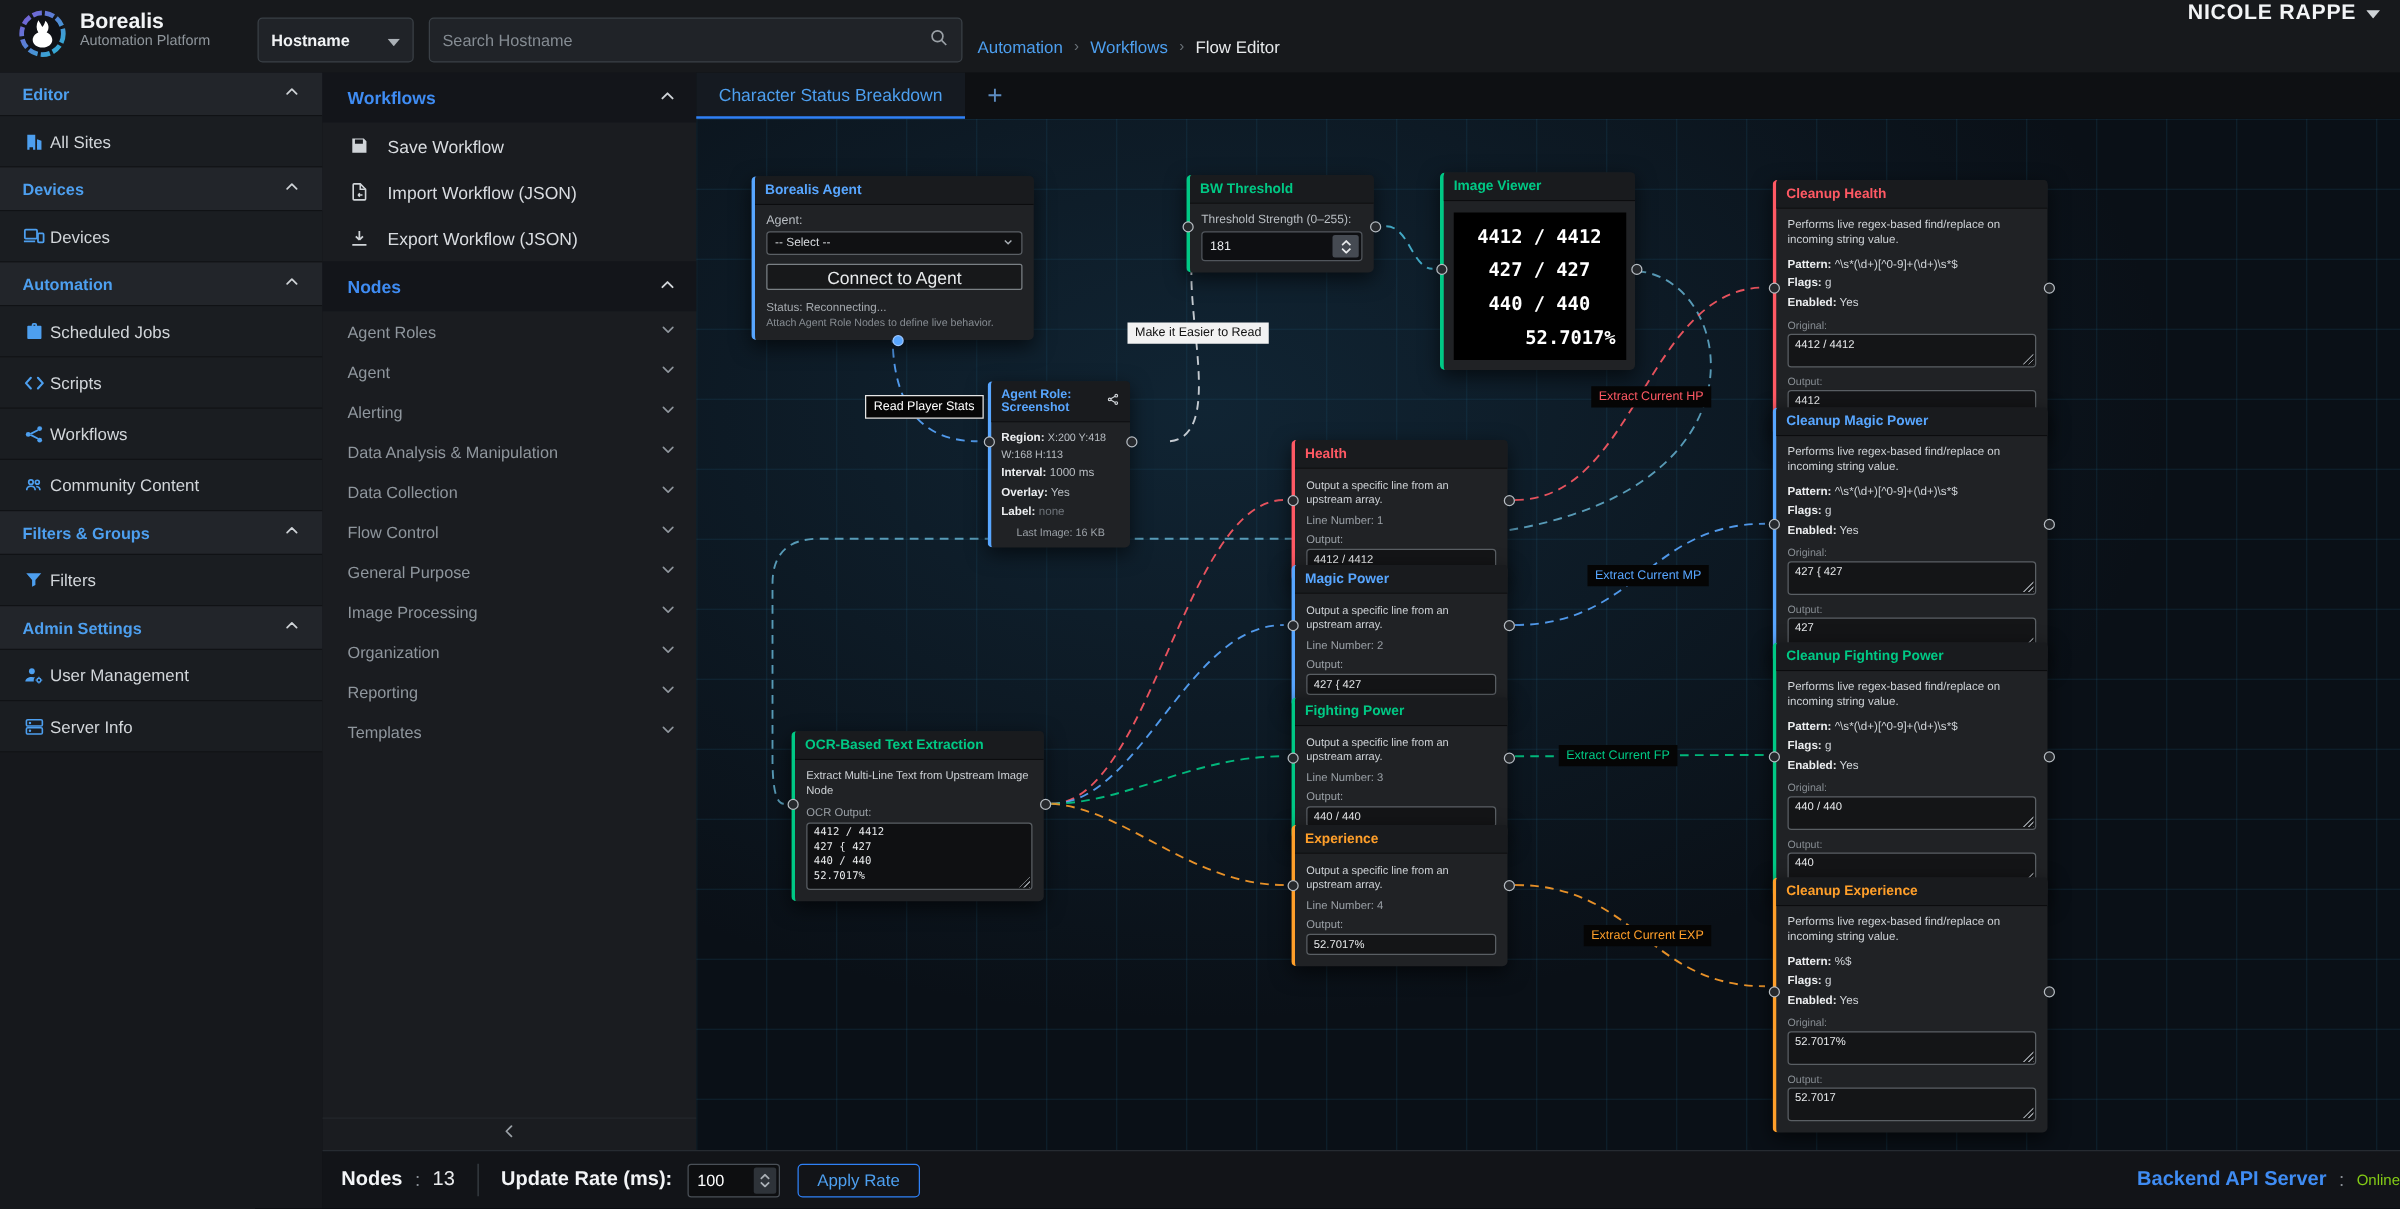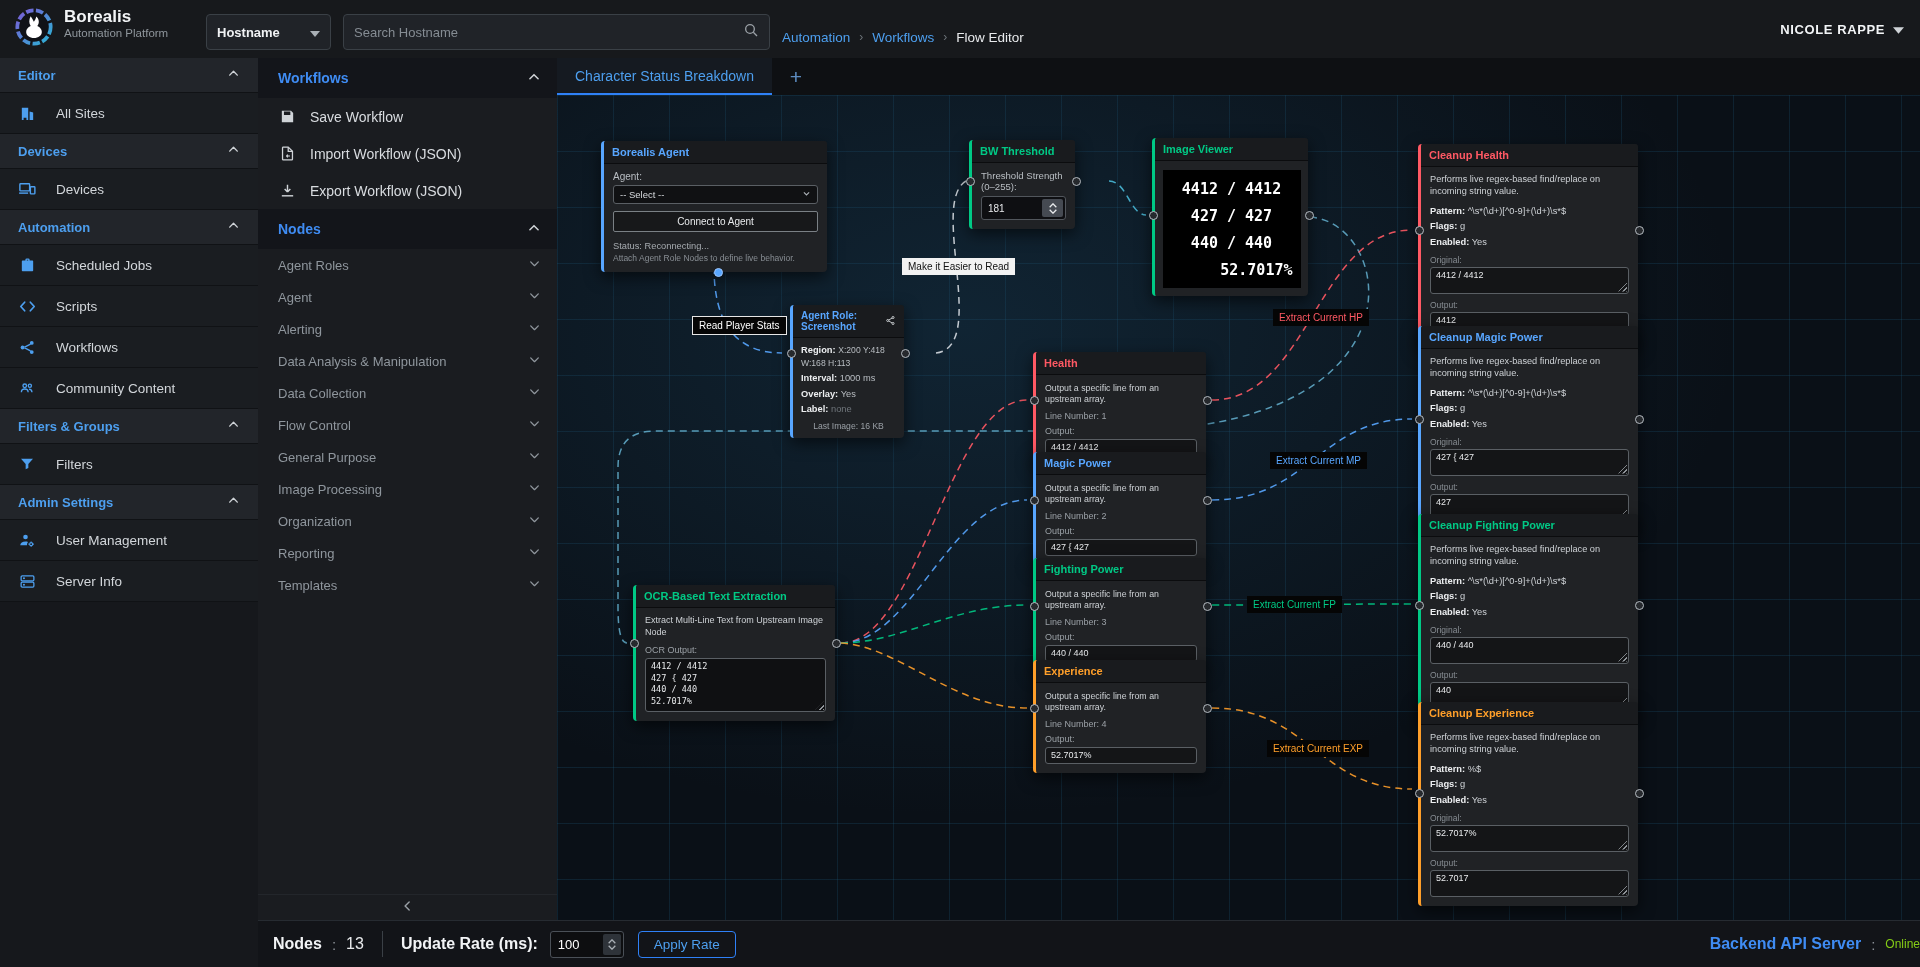--- a/index.html
+++ b/index.html
@@ -14,27 +14,27 @@
   .host-box{position:absolute;left:206px;top:14px;width:125px;height:36px;background:#202328;border:1px solid #3a4046;border-radius:4px;display:flex;align-items:center;justify-content:space-between;padding:0 10px;color:#f0f2f4;font-size:13px;font-weight:bold;cursor:pointer}
   .search-box{position:absolute;left:343px;top:14px;width:427px;height:36px;background:#202328;border:1px solid #3a4046;border-radius:4px;display:flex;align-items:center;padding:0 10px}
   .search-box input{flex:1;background:transparent;border:none;outline:none;color:#cfd3d7;font-size:13px;font-family:"Liberation Sans",sans-serif}
   .search-box input::placeholder{color:#858c93}
   .search-ic{color:#9aa0a6;flex:0 0 auto}
   .breadcrumb{position:absolute;left:782px;top:0;height:58px;display:flex;align-items:center;gap:9px;font-size:13.5px;padding-top:16px}
   .crumb{color:#4d9fef;cursor:pointer}
   .crumb.current{color:#e8eaec}
   .crumb-sep{color:#6b7artifact278}
   .crumb-sep{color:#6b7278;font-size:12px}
-  .user-menu{position:absolute;right:16px;top:0;height:58px;display:flex;align-items:center;gap:8px;color:#f2f4f6;font-size:13px;font-weight:bold;letter-spacing:.6px;cursor:pointer}
+  .user-menu{position:absolute;right:16px;top:0;height:58px;display:flex;gap:8px;color:#f2f4f6;font-size:17px;font-weight:bold;letter-spacing:.6px;cursor:pointer}
 
   
   .sidebar{position:absolute;left:0;top:58px;width:258px;bottom:0;background:#16181c;z-index:20}
   .sb-header{height:35px;background:#22252a;display:flex;align-items:center;justify-content:space-between;padding:0 18px;color:#4d9fef;font-size:13px;font-weight:bold;border-bottom:1px solid #101215;cursor:pointer}
   .sb-header .chev{color:#cfd3d7}
-  .sb-item{height:41px;background:#1a1d21;display:flex;align-items:center;gap:20px;padding:0 18px;color:#d2d6da;font-size:13.5px;border-bottom:1px solid #101215;cursor:pointer}
+  .sb-item{height:41px;background:#1a1d21;display:flex;align-items:center;gap:4px;padding:0 18px;color:#d2d6da;font-size:13.5px;border-bottom:1px solid #101215;cursor:pointer}
   .sb-item .ic{width:18px;height:18px;color:#4d9fef;flex:0 0 auto;display:flex;align-items:center;justify-content:center}
 
   
   .panel{position:absolute;left:258px;top:58px;width:299px;bottom:47px;background:#1a1c20;z-index:20}
   .pn-header{height:40px;background:#13151a;display:flex;align-items:center;justify-content:space-between;padding:0 16px 0 20px;color:#3f8cf3;font-size:14px;font-weight:bold;cursor:pointer}
   .pn-action{height:37px;display:flex;align-items:center;gap:14px;padding:0 20px;color:#d9dce0;font-size:14px;cursor:pointer}
   .pn-action .ic{width:18px;height:18px;color:#d0d4d8;display:flex;align-items:center;justify-content:center}
   .pn-cat{height:32px;display:flex;align-items:center;justify-content:space-between;padding:0 16px 0 20px;color:#8f969d;font-size:13px;cursor:pointer}
   .pn-footer{position:absolute;left:0;right:0;bottom:0;height:26px;border-top:1px solid #23262b;display:flex;align-items:center;justify-content:center;color:#9aa0a6;cursor:pointer}
 
@@ -62,21 +62,21 @@
   .n-dim{color:#9aa0a6;font-size:9px;margin-top:5px}
   .n-desc{color:#ced2d6;font-size:8.8px;line-height:1.3}
   .n-small{color:#878d93;font-size:8.5px;margin:6px 0 2px}
   .n-kv{font-size:9.3px;color:#d0d4d8;margin-top:3px;line-height:1.35}
   .n-kv b{color:#eceef0}
   .n-input{width:100%;height:17px;background:#141517;border:1px solid #5a5f64;border-radius:3px;color:#e8eaec;font-size:9px;padding:0 5px;font-family:"Liberation Sans",sans-serif;margin-top:3px}
   .ta-wrap{position:relative}
   .ta{width:100%;height:27px;resize:none;background:#141517;border:1px solid #5a5f64;border-radius:3px;color:#e8eaec;font-size:9px;padding:2px 5px;font-family:"Liberation Sans",sans-serif;overflow:hidden;display:block}
   .ta-wrap::after{content:"";position:absolute;right:2px;bottom:2px;width:9px;height:9px;background:repeating-linear-gradient(135deg,#90959a 0 1px,transparent 1px 3px);clip-path:polygon(100% 0,100% 100%,0 100%)}
   .select{height:19px;background:#101113;border:1px solid #5a5f64;border-radius:3px;display:flex;align-items:center;justify-content:space-between;padding:0 6px;color:#d9dce0;font-size:9.5px;cursor:pointer}
-  .btn-full{width:100%;height:21px;margin-top:7px;background:#17181a;border:1px solid #7a8085;border-radius:2px;color:#e8eaec;font-size:10px;font-family:"Liberation Sans",sans-serif;cursor:pointer}
+  .btn-full{width:100%;height:21px;margin-top:7px;background:#17181a;border:1px solid #7a8085;border-radius:2px;color:#e8eaec;font-size:14px;font-family:"Liberation Sans",sans-serif;cursor:pointer}
   .num-box{display:flex;align-items:center;height:24px;background:#0e0f12;border:1px solid #51565c;border-radius:3px;margin-top:4px}
   .num-box input{flex:1;min-width:0;background:transparent;border:none;outline:none;color:#e8eaec;font-size:10px;padding-left:6px;font-family:"Liberation Sans",sans-serif}
   .spin-btn{width:21px;align-self:stretch;margin:2px;border-radius:2px;background:#454a52;display:flex;flex-direction:column;align-items:center;justify-content:center;gap:1px;color:#e8eaec;cursor:pointer}
   .iv-box{width:138px;height:118px;background:#000;margin:1px auto 0;padding-top:6px}
   .iv-line{color:#fff;font-family:"DejaVu Sans Mono",monospace;font-weight:bold;font-size:15px;text-align:center;height:27px;line-height:27px}
   .iv-line.right{text-align:right;padding-right:8px}
   .port{position:absolute;width:9px;height:9px;border-radius:50%;background:#26292d;border:1.4px solid #b6bcc2;z-index:3}
   .port.blue-fill{background:#58a6ff;border-color:#9cc6ff}
   .edge-label{position:absolute;z-index:4;font-size:10px;padding:2px 6px;white-space:nowrap;line-height:1.3}
   .el-dark{background:#060606;border:1px solid #e6e6e6;color:#fff}
@@ -438,21 +438,21 @@
                 <path d="M5 9l7 7 7-7"></path>
               </svg></span>
         </div>
         <button class="btn-full">Connect to Agent</button>
         <div class="n-dim" style="margin-top:9px;font-size:9.3px;color:#a6abb0">Status: Reconnecting...</div>
         <div style="font-size:8.5px;color:#878d93;margin-top:2px">Attach Agent Role Nodes to define live behavior.</div>
       </div>
       <span class="port blue-fill" style="left:110px;bottom:-5px"></span>
     </div>
 
-    <div class="node accent-green" style="left:412px;top:45px;width:106px">
+    <div class="node accent-green" style="left:392px;top:45px;width:150px">
       <div class="node-header">
           <span>BW Threshold</span>
         </div>
       <div class="node-body">
         <div class="n-lbl" style="font-size:9.6px">Threshold Strength (0–255):</div>
         <div class="num-box">
           <input value="181" style="">
           <span class="spin-btn">
             <svg width="8" height="5" viewBox="0 0 24 14" fill="none" stroke="currentColor" stroke-width="4">
                 <path d="M2 12L12 2l10 10"></path>

